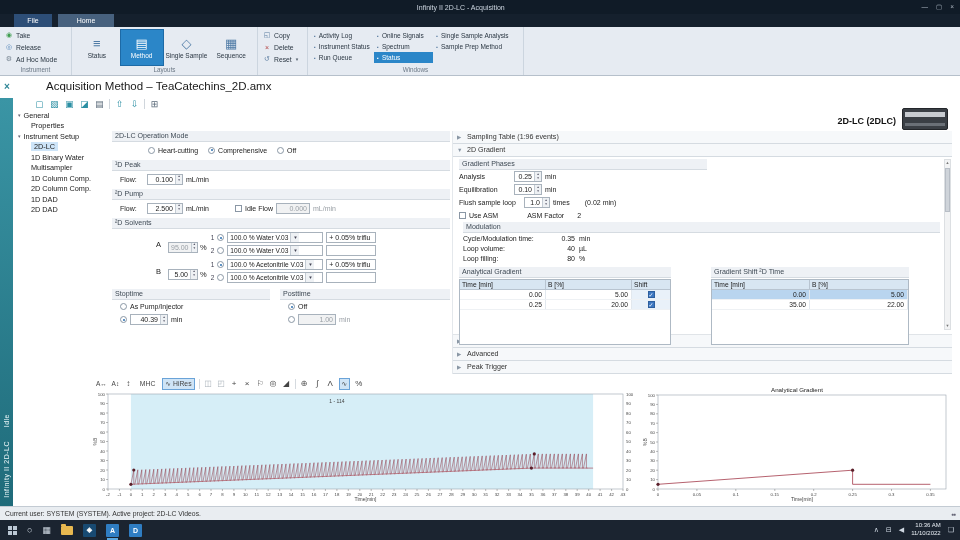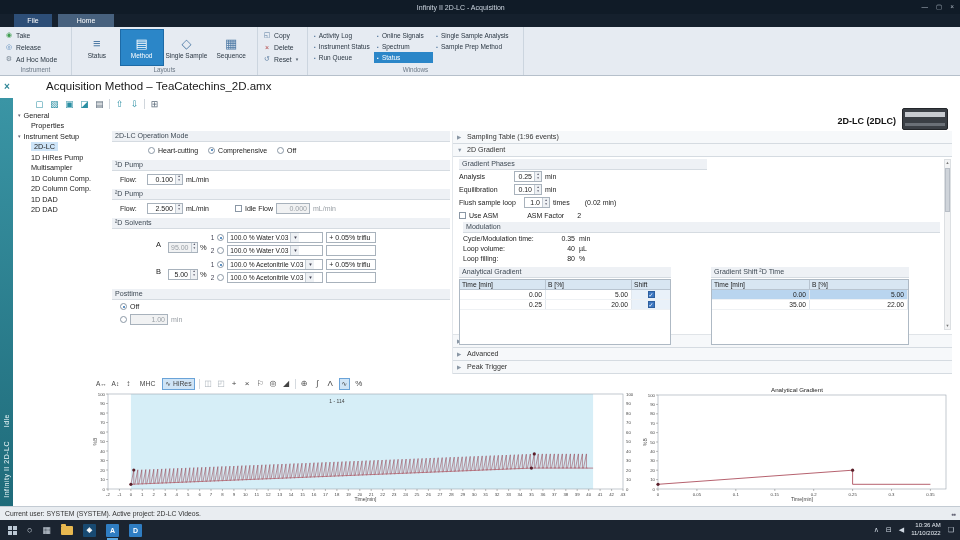--- a/index.html
+++ b/index.html
@@ -306,21 +306,21 @@
           <span>Properties</span>
         </div>
       <div class="tnode">
           <span class="arr">▾</span>
           <span>Instrument Setup</span>
         </div>
       <div class="tchild sel">
           <span>2D-LC</span>
         </div>
       <div class="tchild">
-          <span>1D HiRes Pump</span>
+          <span>1D Binary Water</span>
         </div>
       <div class="tchild">
           <span>Multisampler</span>
         </div>
       <div class="tchild">
           <span>1D Column Comp.</span>
         </div>
       <div class="tchild">
           <span>2D Column Comp.</span>
         </div>
@@ -344,21 +344,21 @@
               <span class="radio sel"></span>
               <span>Comprehensive</span>
             </label>
           <label>
               <span class="radio"></span>
               <span>Off</span>
             </label>
         </div>
       </div>
       <div class="sec">
-        <div class="sechdr">¹D Pump</div>
+        <div class="sechdr">¹D Peak</div>
         <div class="row flowrow">
           <span class="lbl" style="width:24px">Flow:</span>
           <span class="field" style="width:36px">
               <span class="val">0.100</span>
               <span class="spin">▲<br>▼</span>
             </span>
           <span>mL/min</span>
         </div>
       </div>
       <div class="sec">
@@ -447,20 +447,35 @@
                 </span>
               <span class="field" style="width:50px">
                   <span class="val"></span>
                 </span>
             </span>
           </span>
         </div>
       </div>
 
       <div class="bottomrow">
+        <div class="halfsec" style="width:158px">
+          <div class="sechdr">Stoptime</div>
+          <div class="row">
+            <span class="radio"></span>
+            <span>As Pump/Injector</span>
+          </div>
+          <div class="row">
+            <span class="radio sel"></span>
+            <span class="field" style="width:38px">
+                <span class="val">40.39</span>
+                <span class="spin">▲<br>▼</span>
+              </span>
+            <span>min</span>
+          </div>
+        </div>
         <div class="halfsec" style="flex:1">
           <div class="sechdr">Posttime</div>
           <div class="row">
             <span class="radio sel"></span>
             <span>Off</span>
           </div>
           <div class="row">
             <span class="radio"></span>
             <span class="field disabled" style="width:38px">
                 <span class="val">1.00</span>

